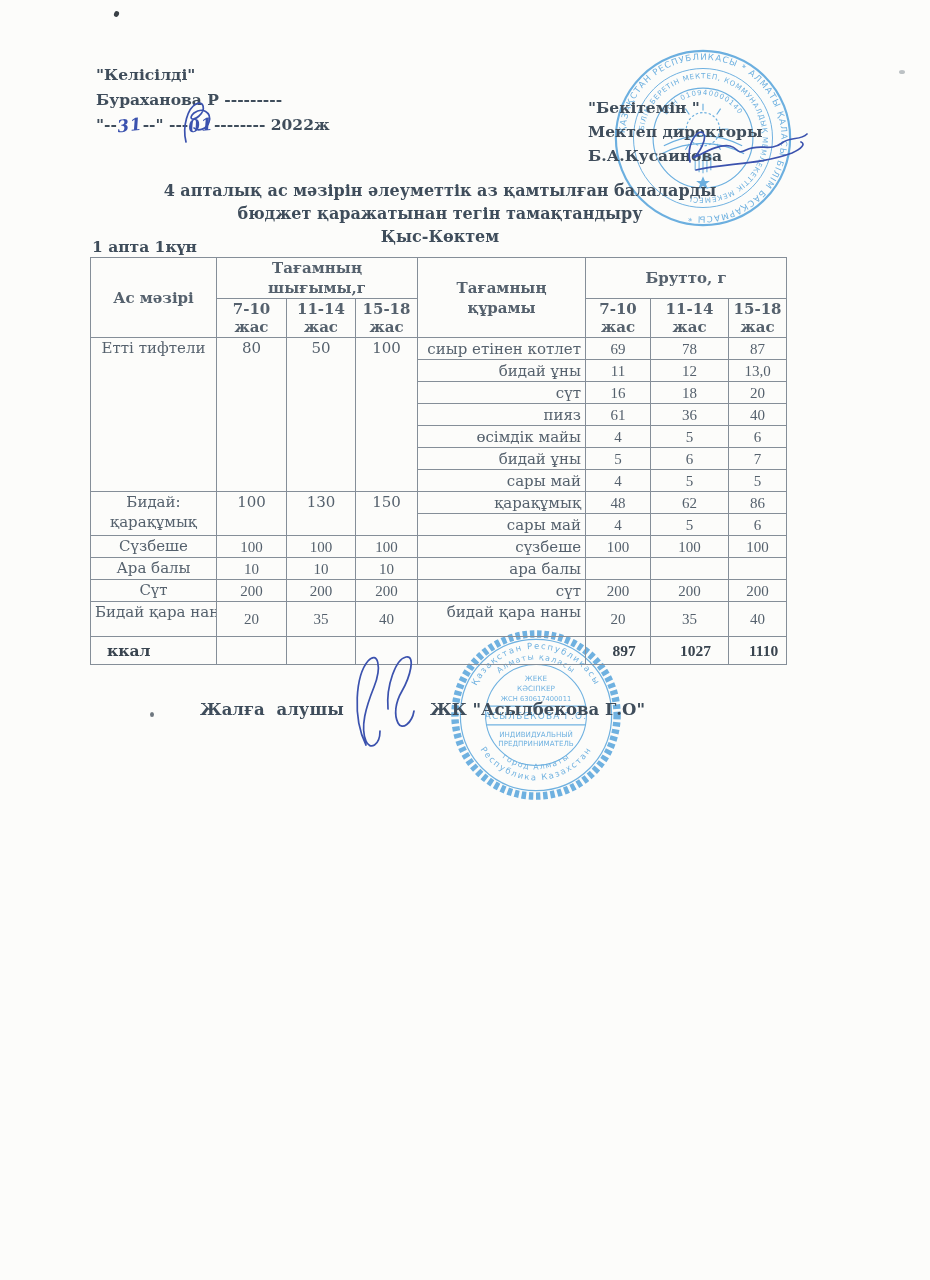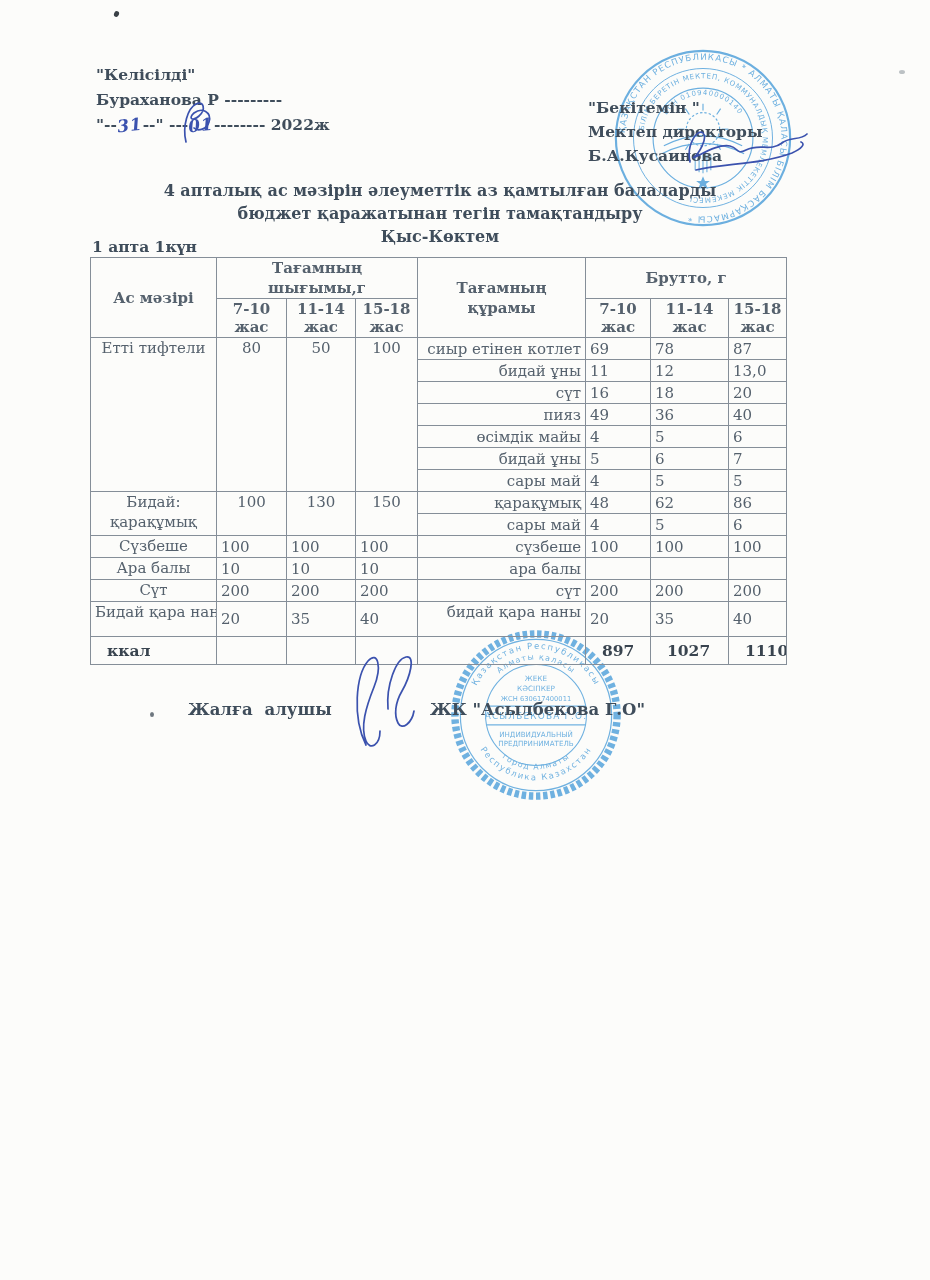--- a/index.html
+++ b/index.html
@@ -19,27 +19,27 @@
   table.menu{position:absolute;left:90px;top:257px;width:696px;border-collapse:collapse;
              table-layout:fixed;font-size:15px;z-index:2;}
   table.menu td{border:1px solid #858e98;padding:0 4px;height:21px;line-height:20px;
                 color:#55616d;overflow:hidden;}
   .th{font-weight:bold;text-align:center;color:#3f4d5b;vertical-align:middle;}
   tr.hr1 td{height:36px;}
   tr.hr2 td{height:38px;line-height:18px;}
   .dish{vertical-align:top;color:#47535f;text-align:center;}
   .outv{vertical-align:top;text-align:center;}
   .ing{text-align:right;}
-  .num{}
+  .num{text-align:center;font-family:Liberation Serif, serif;}
   .vm{vertical-align:middle;}
   .nowrap{white-space:nowrap;}
   tr.tall td{height:34px;}
   tr.kcalrow td{height:27px;font-weight:bold;color:#39444f;font-size:15.5px;padding-left:16px;}
   
-  .ftr-label{left:188px;top:700px;font-weight:bold;font-size:16.5px;word-spacing:6px;z-index:3;}
+  .ftr-label{left:200px;top:700px;font-weight:bold;font-size:16.5px;word-spacing:6px;z-index:3;}
   .ftr-company{left:430px;top:700px;font-weight:bold;font-size:16.5px;z-index:3;}
   
   .stamp{z-index:1;}
   .sig{z-index:4;}
   .stamp text{font-family:"DejaVu Sans", sans-serif;fill:#4d9fda;}
   .stamp .ln{stroke:#4d9fda;fill:none;}
   .sig path{stroke:#3b52ae;fill:none;stroke-width:1.7;stroke-linecap:round;}
   
   .speck{position:absolute;border-radius:50%;z-index:5;}
   .sp1{left:114px;top:11px;width:5px;height:6px;background:#3a4046;transform:rotate(20deg);}
@@ -167,21 +167,21 @@
       <td class="num">13,0</td>
     </tr>
     <tr>
       <td class="ing">сүт</td>
       <td class="num">16</td>
       <td class="num">18</td>
       <td class="num">20</td>
     </tr>
     <tr>
       <td class="ing">пияз</td>
-      <td class="num">49</td>
+      <td class="num">61</td>
       <td class="num">36</td>
       <td class="num">40</td>
     </tr>
     <tr>
       <td class="ing">өсімдік майы</td>
       <td class="num">4</td>
       <td class="num">5</td>
       <td class="num">6</td>
     </tr>
     <tr>

